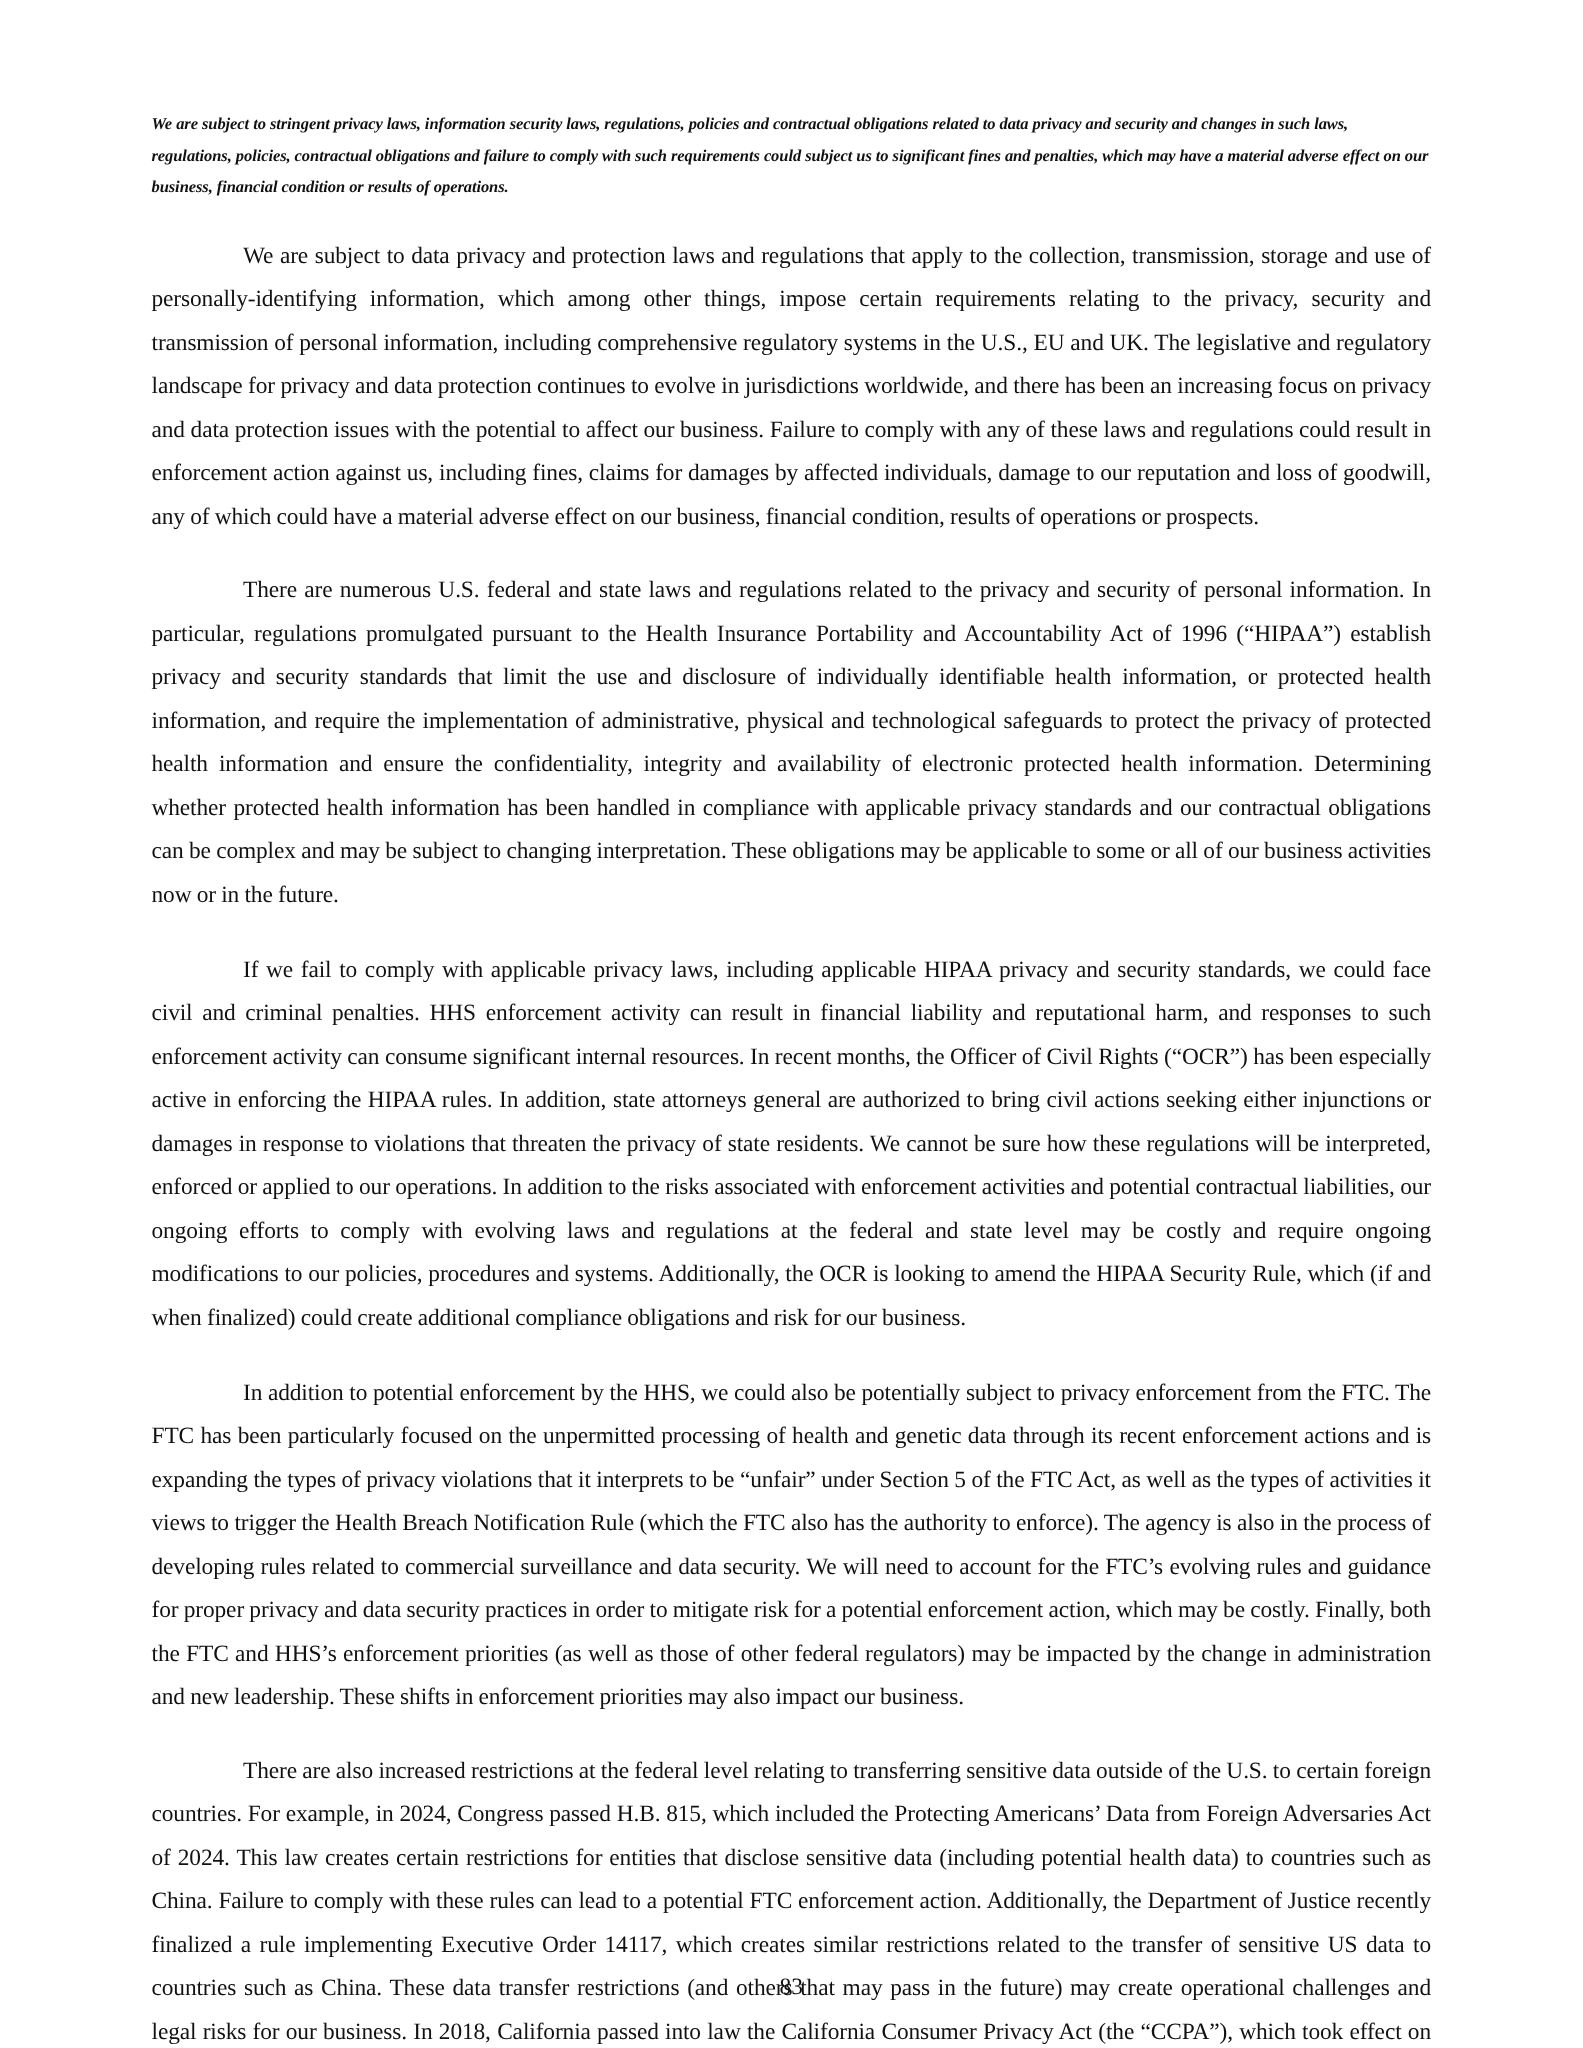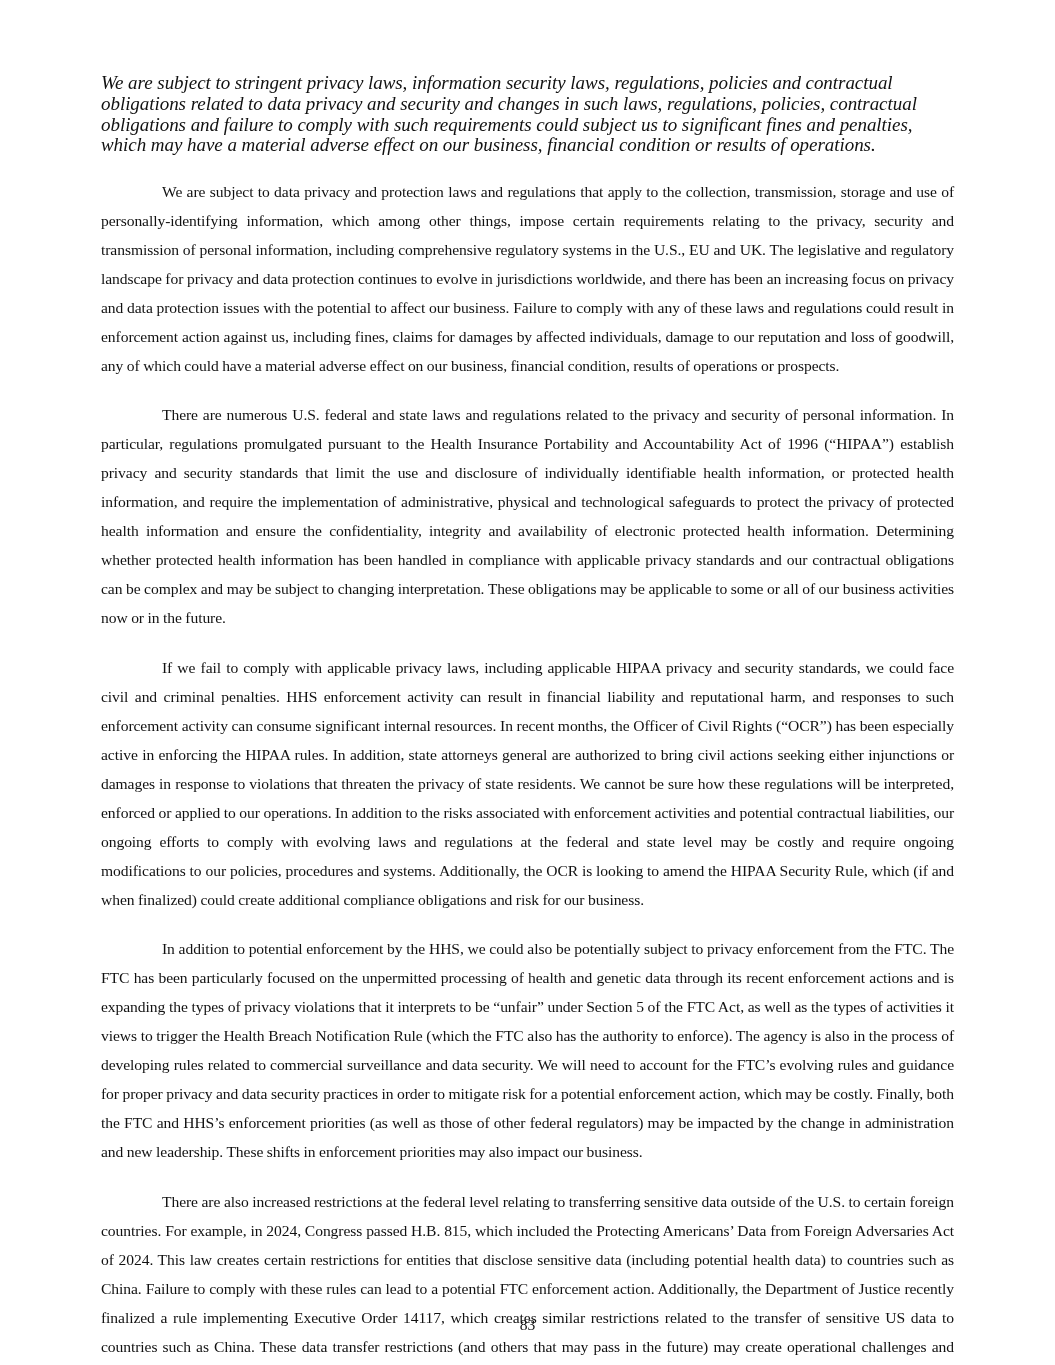--- a/index.html
+++ b/index.html
@@ -15,23 +15,23 @@
       font-family: "Liberation Serif", "DejaVu Serif", serif;
       color: #111111;
     }
     .page {
       position: absolute;
       left: 101px;
       top: 73px;
       width: 853px;
     }
     .heading {
-      font-weight: normal;
+      font-weight: bold;
       font-style: italic;
-      font-size: 19px;
+      font-size: 11px;
       line-height: 20.8px;
       margin: 0 0 20.5px 0;
       letter-spacing: -0.05px;
     }
     .para {
       font-size: 15.6px;
       line-height: 29px;
       margin: 0 0 20.6px 0;
       text-indent: 61px;
       text-align: justify;

